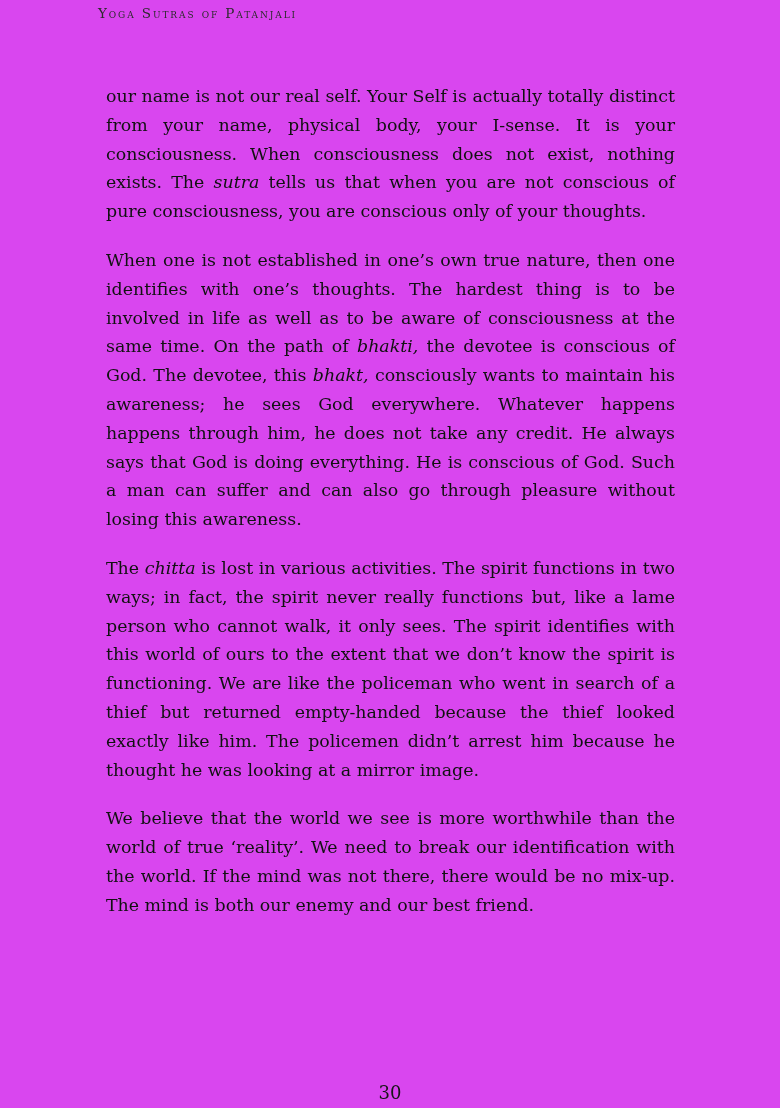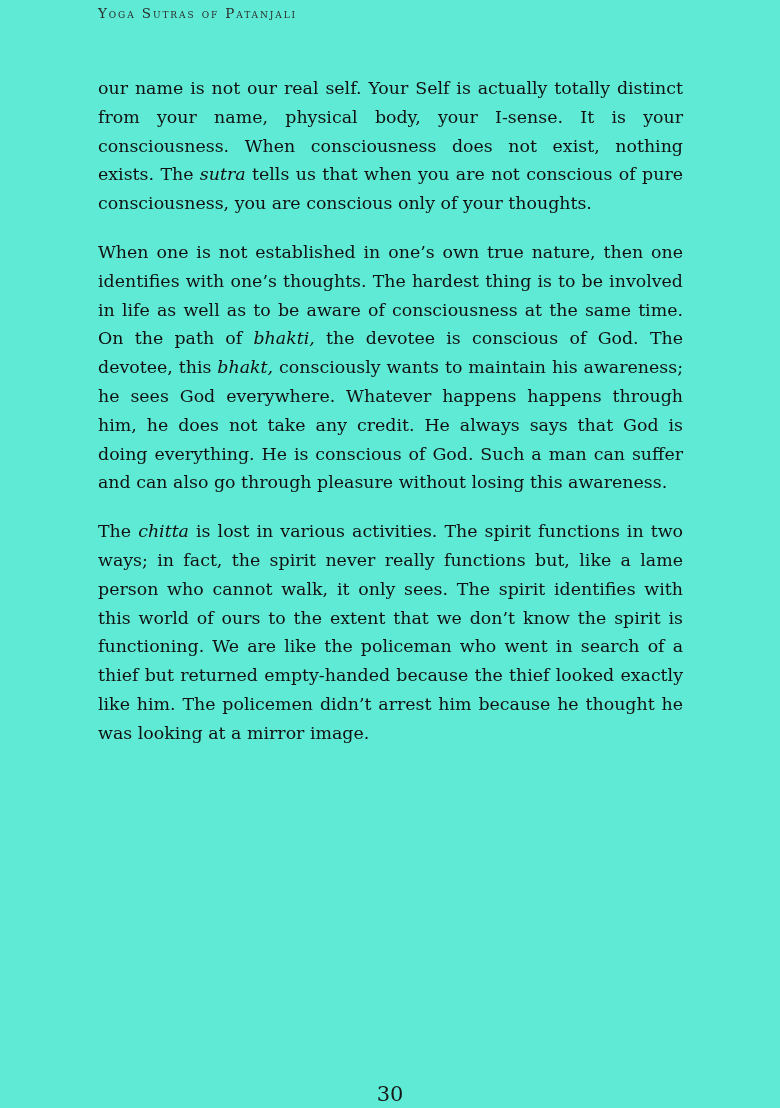--- a/index.html
+++ b/index.html
@@ -4,21 +4,21 @@
 <style>
   html, body {
     margin: 0;
     padding: 0;
     background: #ffffff;
   }
   .page {
     position: relative;
     width: 780px;
     height: 1108px;
-    background: #5eead4;
+    background: #d946ef;
     overflow: hidden;
     font-family: "DejaVu Serif", "Liberation Serif", serif;
     color: #1a1a1a;
     -webkit-font-smoothing: antialiased;
   }
 
   
   .running-head {
     position: absolute;
     left: 98px;
@@ -33,21 +33,21 @@
 
   
   .textblock {
     position: absolute;
     left: 98px;
     top: 74px;
     width: 585px;
   }
 
   p.body, .heading {
-    margin: 0;
+    margin: 8px;
     text-align: justify;
     text-justify: inter-word;
     font-size: 17.4px;
     line-height: 28.8px;
     color: #111111;
     hyphens: none;
   }
 
   p.body {
     margin-bottom: 20px;
@@ -69,39 +69,40 @@
     font-style: italic;
   }
 
   
   .folio {
     position: absolute;
     left: 0;
     top: 1082px;
     width: 780px;
     text-align: center;
-    font-size: 21px;
+    font-size: 18px;
     color: #161616;
     font-family: "DejaVu Serif", "Liberation Serif", serif;
   }
 </style>
 </head>
 <body>
 
 <div class="page">
 
   <div class="running-head">Yoga Sutras of Patanjali</div>
 
   <div class="textblock">
 
     <p class="body"><span>our name is not our real self. Your Self is actually totally distinct from your name, physical body, your I-sense. It is your consciousness. When consciousness does not exist, nothing exists. The </span><span class="it">sutra</span><span> tells us that when you are not conscious of pure consciousness, you are conscious only of your thoughts.</span></p>
 
     <p class="body"><span>When one is not established in one’s own true nature, then one identifies with one’s thoughts. The hardest thing is to be involved in life as well as to be aware of consciousness at the same time. On the path of </span><span class="it">bhakti,</span><span> the devotee is conscious of God. The devotee, this </span><span class="it">bhakt,</span><span> consciously wants to maintain his awareness; he sees God everywhere. Whatever happens happens through him, he does not take any credit. He always says that God is doing everything. He is conscious of God. Such a man can suffer and can also go through pleasure without losing this awareness.</span></p>
 
 
     <p class="body"><span>The </span><span class="it">chitta</span><span> is lost in various activities. The spirit functions in two ways; in fact, the spirit never really functions but, like a lame person who cannot walk, it only sees. The spirit identifies with this world of ours to the extent that we don’t know the spirit is functioning. We are like the policeman who went in search of a thief but returned empty-handed because the thief looked exactly like him. The policemen didn’t arrest him because he thought he was looking at a mirror image.</span></p>
 
+    <p class="body"><span>We believe that the world we see is more worthwhile than the world of true ‘reality’. We need to break our identification with the world. If the mind was not there, there would be no mix-up. The mind is both our enemy and our best friend.</span></p>
 
   </div>
 
   <div class="folio">30</div>
 
 </div>
 
 </body></html>

